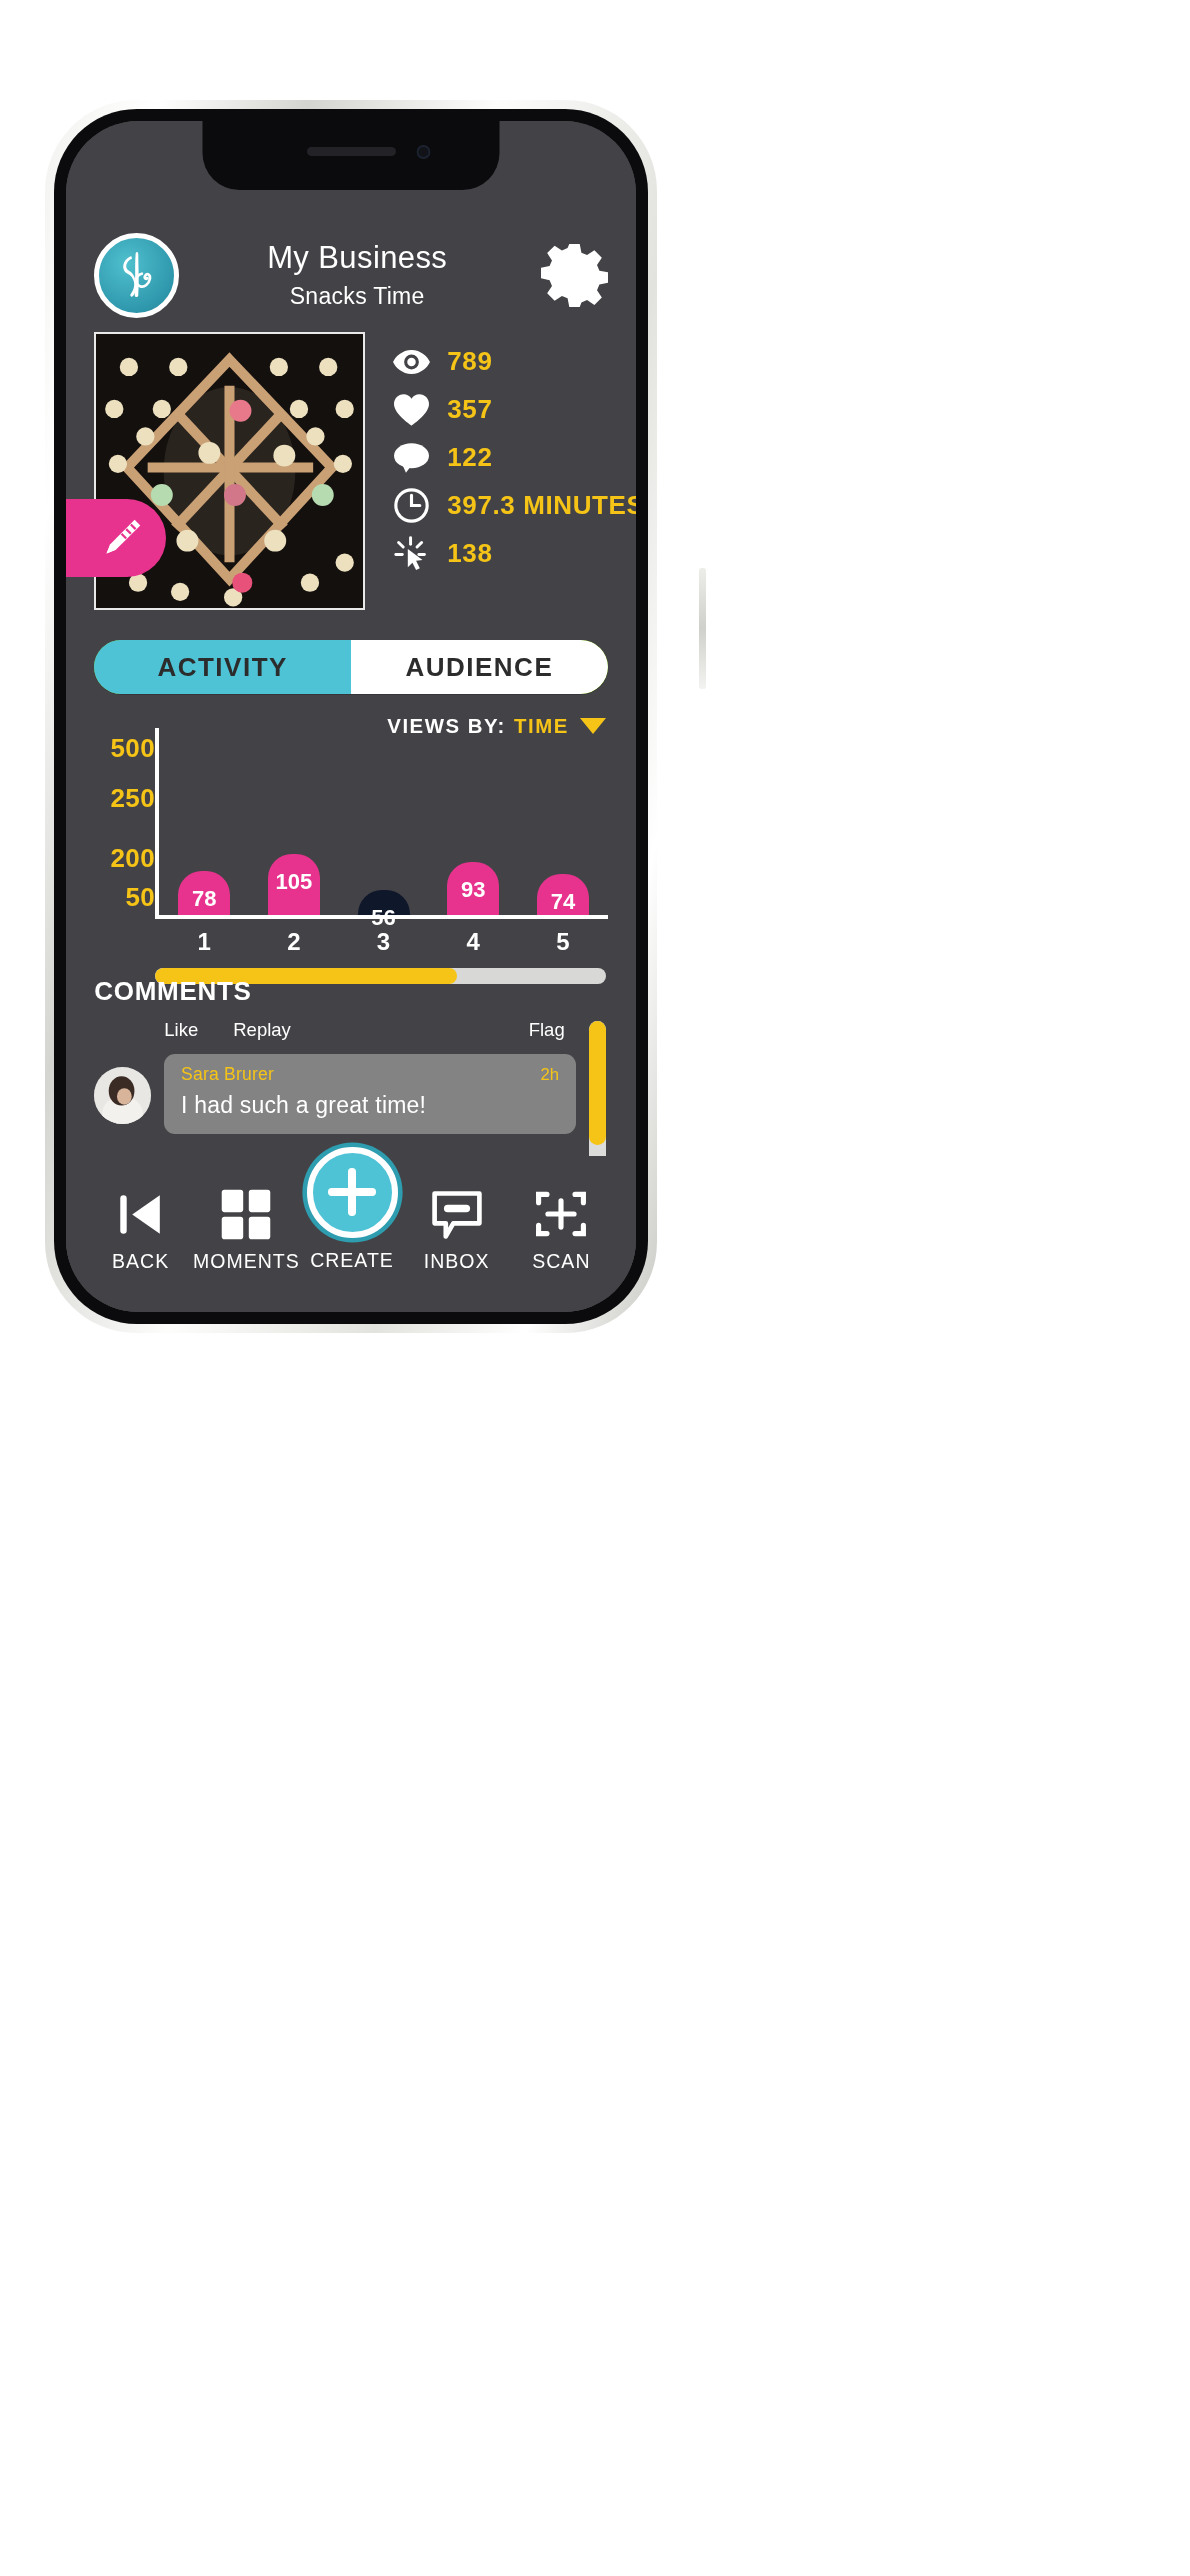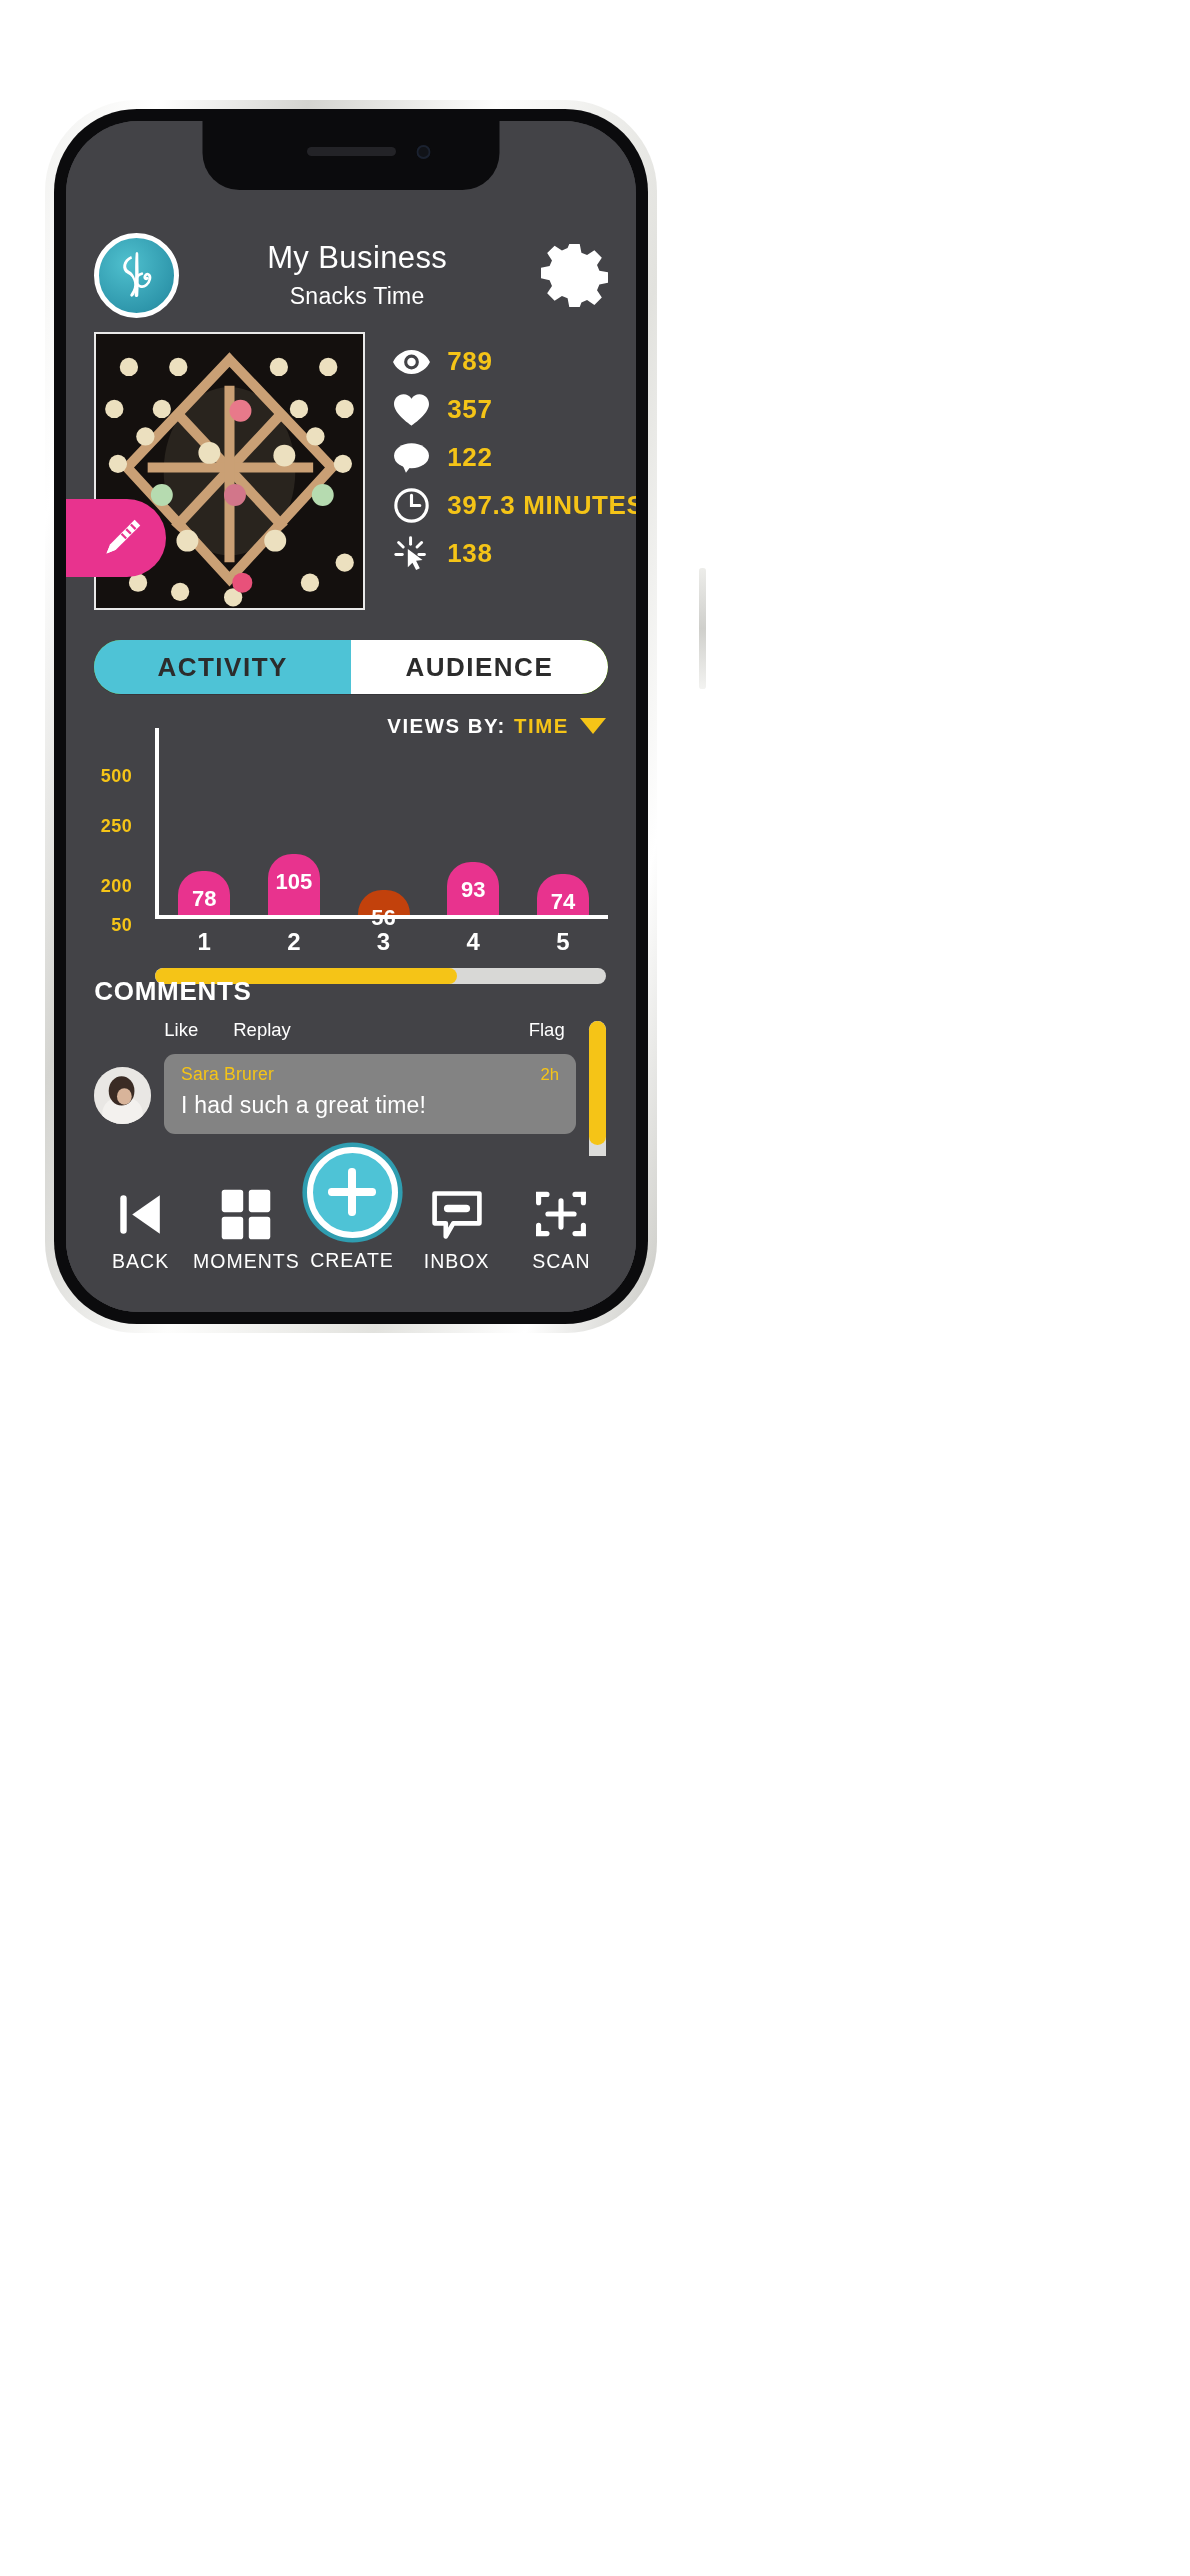--- a/index.html
+++ b/index.html
@@ -109,21 +109,21 @@
   .views-by{
     position:absolute; right:1.9px; top:3.7px; display:flex; align-items:center;
     font-size:20.4px; font-weight:700; letter-spacing:1.5px;
   }
   .vb-label{ color:#ffffff; }
   .vb-value{ color:#f5c417; margin-left:8.3px; }
   .vb-caret{ margin-left:11px; width:0; height:0; border-left:13px solid transparent; border-right:13px solid transparent; border-top:16px solid #f5c417; }
 
   .plot{ position:absolute; left:0; top:16.7px; width:100%; height:191px; }
   .y-axis{ position:absolute; left:0; top:0; width:61px; height:100%; }
-  .ytick{ position:absolute; right:23px; color:#f5c417; font-size:18px; font-weight:700; letter-spacing:0.5px; transform:translateY(-50%);margin-top:28px; }
+  .ytick{ position:absolute; right:0; color:#f5c417; font-size:26px; font-weight:700; letter-spacing:0.5px; transform:translateY(-50%); }
   .axis-v{ position:absolute; left:61px; top:0; width:3.7px; height:100%; background:#fff; }
   .axis-h{ position:absolute; left:61px; bottom:0; width:calc(100% - 61px); height:3.7px; background:#fff; }
   .bars{ position:absolute; left:65px; right:0; top:0; bottom:3.7px; display:flex; align-items:flex-start; }
   .bar-slot{ flex:1; display:flex; justify-content:center; align-items:flex-end; height:100%; }
   .bar{
     width:52px; background:#e8338e;
     border-top-left-radius:24px; border-top-right-radius:24px;
     position:relative; display:flex; justify-content:center;
   }
   .bar-lbl{ position:absolute; top:15px; color:#fff; font-size:22px; font-weight:700; }
@@ -369,21 +369,21 @@
                     <div class="bar" style="height: 44px; background: rgb(232, 51, 142);">
                       <span class="bar-lbl">78</span>
                     </div>
                   </div>
                   <div class="bar-slot">
                     <div class="bar" style="height: 61px; background: rgb(232, 51, 142);">
                       <span class="bar-lbl">105</span>
                     </div>
                   </div>
                   <div class="bar-slot">
-                    <div class="bar" style="height: 25px; background: #c2410c;">
+                    <div class="bar" style="height: 25px; background: #0f172a;">
                       <span class="bar-lbl">56</span>
                     </div>
                   </div>
                   <div class="bar-slot">
                     <div class="bar" style="height: 53px; background: rgb(232, 51, 142);">
                       <span class="bar-lbl">93</span>
                     </div>
                   </div>
                   <div class="bar-slot">
                     <div class="bar" style="height: 41px; background: rgb(232, 51, 142);">

